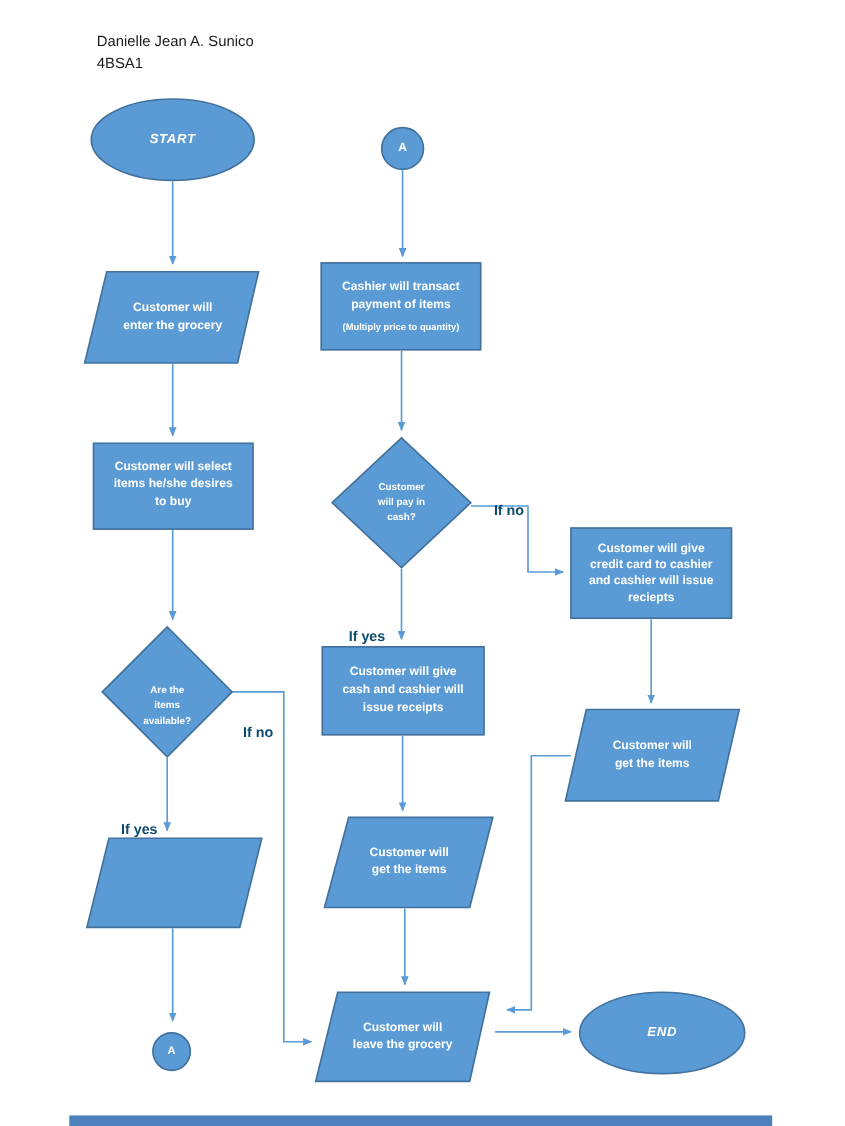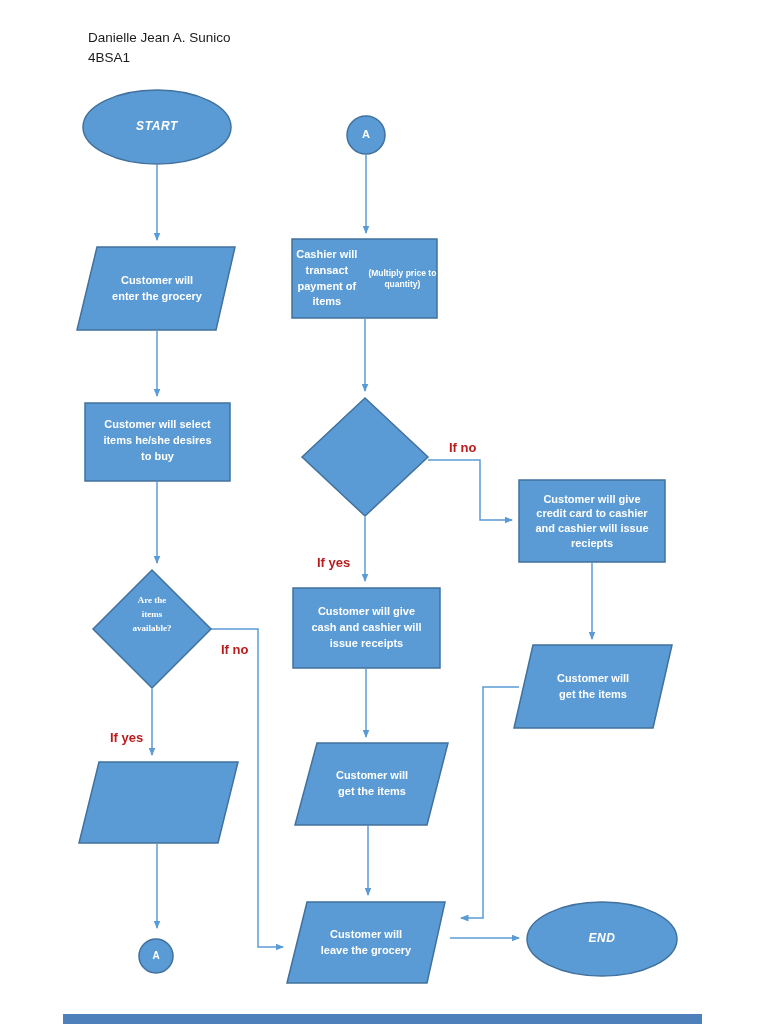--- a/index.html
+++ b/index.html
@@ -8,26 +8,26 @@
   #canvas{position:absolute;inset:0;width:768px;height:1024px;}
   #wires{position:absolute;top:0;left:0;}
   .author{position:absolute;left:88px;top:28px;color:#1b1b1b;
           font-size:13.5px;font-weight:400;line-height:1.45;}
   .shape-text{position:absolute;display:flex;align-items:center;justify-content:center;
               text-align:center;color:#ffffff;font-weight:700;font-size:11px;
               line-height:1.45;white-space:pre-line;pointer-events:none;}
   .shape-text.small{font-size:9px;line-height:1.55;}
   .shape-text.big{font-size:12px;letter-spacing:0.6px;font-style:italic;}
   .shape-text.tight{line-height:1.32;}
-  .stack{position:absolute;display:flex;flex-direction:row;align-items:center;
+  .stack{position:absolute;display:flex;flex-direction:column;align-items:center;
          justify-content:center;gap:6px;text-align:center;color:#ffffff;
          font-weight:700;pointer-events:none;border-radius:26px;}
   .stack .main{font-size:11px;line-height:1.45;white-space:pre-line;}
   .stack .sub{font-size:8.5px;line-height:1.2;white-space:pre-line;}
-  .edge-label{position:absolute;color:#b91c1c;font-weight:700;font-size:13px;}
+  .edge-label{position:absolute;color:#0c4a6e;font-weight:700;font-size:13px;margin-top:16px;}
   .next-page-edge{position:absolute;left:63px;top:1014px;width:639px;height:10px;
                   background:#4e81bc;}
 </style>
 </head>
 <body>
 
 <div id="canvas">
 
   <div class="author">
     <div>Danielle Jean A. Sunico</div>
@@ -88,27 +88,30 @@
   <div class="stack" style="left:292px;top:239px;width:145px;height:79px;">
     <div class="main">Cashier will transact
 payment of items</div>
     <div class="sub">(Multiply price to quantity)</div>
   </div>
 
   <div class="shape-text" style="left:85px;top:403px;width:145px;height:76px;">Customer will select
 items he/she desires
 to buy</div>
 
+  <div class="shape-text small" style="left:315px;top:422px;width:100px;height:70px;">Customer
+will pay in
+cash?</div>
 
   <div class="shape-text tight" style="left:519px;top:481px;width:146px;height:80px;">Customer will give
 credit card to cashier
 and cashier will issue
 reciepts</div>
 
-  <div class="shape-text small" style="left:102px;top:580px;width:100px;height:70px;font-family:Liberation Serif, serif;">Are the
+  <div class="shape-text small" style="left:102px;top:607px;width:100px;height:70px;">Are the
 items
 available?</div>
 
   <div class="shape-text" style="left:293px;top:588px;width:147px;height:80px;">Customer will give
 cash and cashier will
 issue receipts</div>
 
   <div class="shape-text" style="left:519px;top:645px;width:148px;height:83px;">Customer will
 get the items</div>
 

